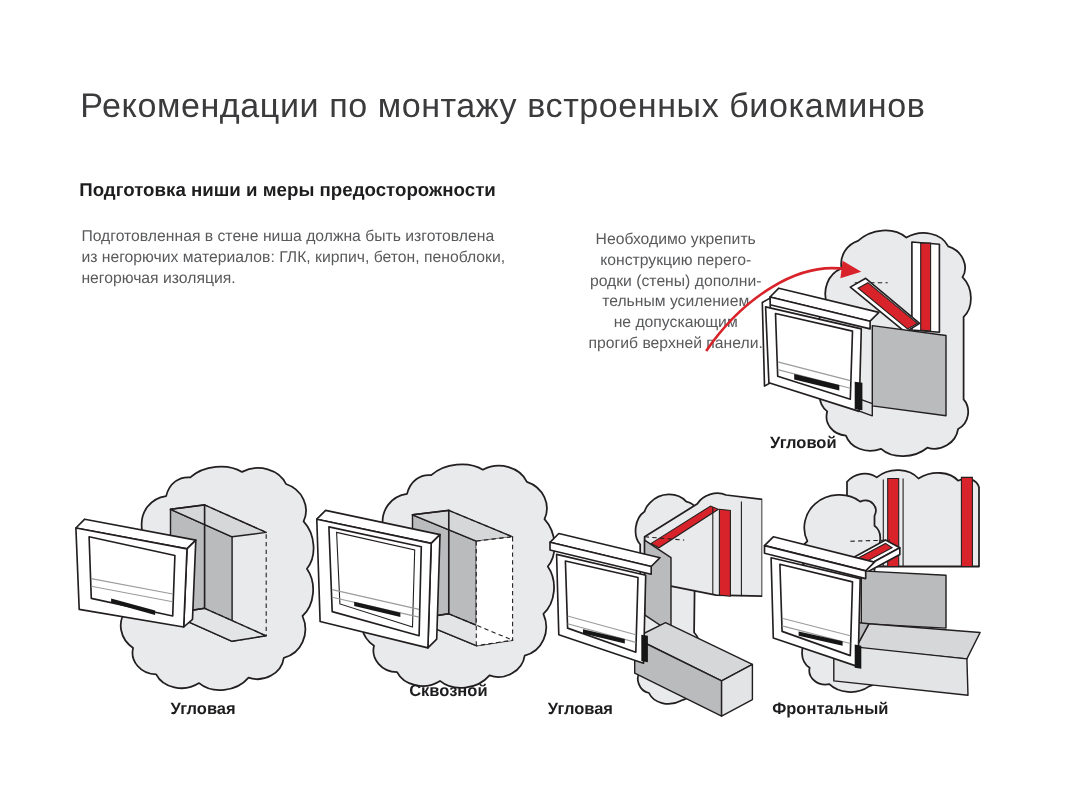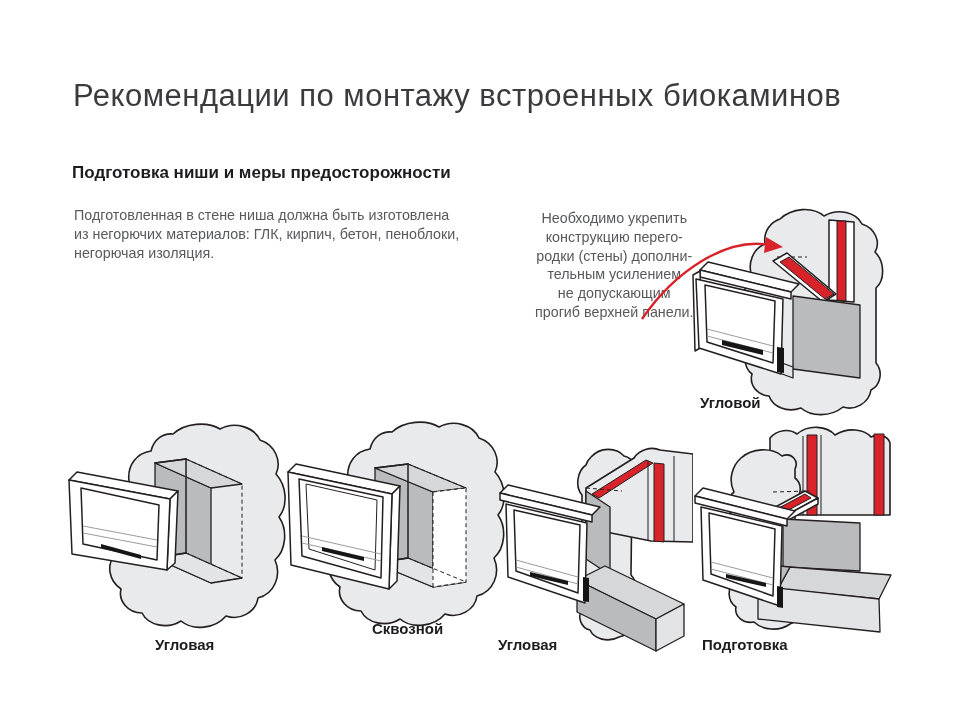--- a/index.html
+++ b/index.html
@@ -195,15 +195,15 @@
       <line class="tln" x1="33" y1="151" x2="95" y2="167"></line>
       <polygon class="blk" points="48,156 88,165 88,169 48,160"></polygon>
       <polygon class="blk" points="99,168 105,169 105,190 99,189"></polygon>
     </g>
   </svg>
 
   <div class="diag-label lbl-corner">Угловой</div>
   <div class="diag-label lbl-cabinet">Угловая</div>
   <div class="diag-label lbl-through">Сквозной</div>
   <div class="diag-label lbl-end">Угловая</div>
-  <div class="diag-label lbl-frontal">Подготовка</div>
+  <div class="diag-label lbl-frontal">Фронтальный</div>
 
 </div>
 
 </body></html>

